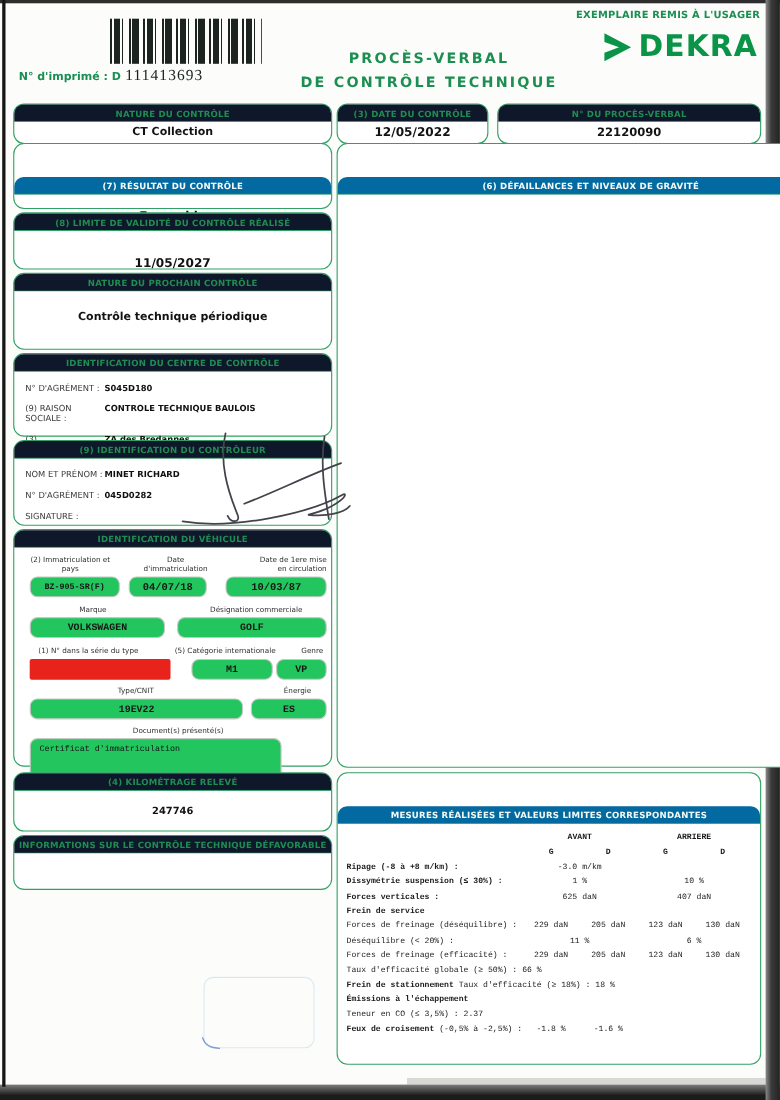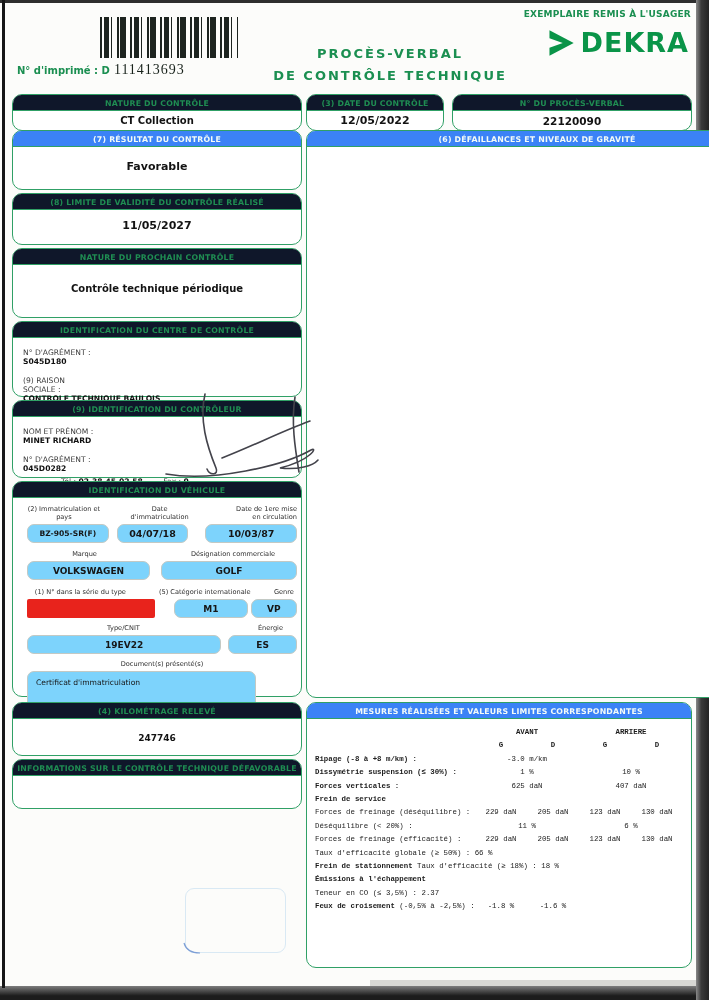--- a/index.html
+++ b/index.html
@@ -24,37 +24,37 @@
   .doc-title .t1 { font-size:13px; letter-spacing:2px; }
   .doc-title .t2 { font-size:13px; letter-spacing:2px; margin-top:7px; }
   .copy-label { position:absolute; right:18px; top:9px; font-size:9px; font-weight:700; color:#1b8f51; letter-spacing:.2px;margin-left:34px; }
   .dekra { position:absolute; right:20px; top:27px; display:flex; align-items:center; gap:5px; }
   .dekra .word { font-size:27px; font-weight:800; color:#0a9448; letter-spacing:1px; }
 
   
   .sbox { position:absolute; border:1.4px solid #30a066; border-radius:10px; background:#fff; }
   .hdr { background:#0f172a; border-bottom:1.3px solid #30a066; border-radius:8.5px 8.5px 0 0;
          color:#1f8d52; font-weight:700; font-size:7.8px; text-align:center; padding:3.5px 2px 2.5px; letter-spacing:.2px; }
-  .hdr.solid { background:#3b82f6; color:#f4fbf7; }
+  .hdr.solid { background:#0369a1; color:#f4fbf7;margin-top:30px; }
   .cval { text-align:center; font-weight:700; color:#131313; }
 
   
   .kvwrap { padding:10px 0 0 10px; }
-  .kvrow { display:flex; font-size:7.6px; margin-bottom:10px;flex-direction:column; }
+  .kvrow { display:flex; font-size:7.6px; margin-bottom:10px; }
   .kvl { width:72px; color:#3c3c3c; }
   .kvv { font-weight:700; color:#101010; }
   .cityline { font-size:7.6px; font-weight:700; color:#101010; margin:16px 0 0 82px; }
   .telline { font-size:7.6px; color:#3c3c3c; margin:12px 0 0 48px; }
   .telline b { color:#101010; margin-right:18px; }
 
   
   .veh-body { position:relative; padding:5px 4px 0 14px; }
   .vlabels { display:flex; font-size:6.6px; color:#2e2e2e; align-items:flex-end;gap:17px; }
-  .vbox { border:1px solid #c3c9c4; border-radius:7px; background:#7dd3fc; text-align:center;
-          font-weight:600; color:#161616; height:19px; line-height:18px; }
+  .vbox { border:1px solid #c3c9c4; border-radius:7px; background:#22c55e; text-align:center;
+          font-weight:600; color:#161616; height:19px; line-height:18px;font-family:Liberation Mono, monospace; }
   .vrow { display:flex; }
   .redact { background:#e8231c; height:19px; border-radius:2px; }
 
   
   .mwrap { padding:7px 6px 0 8px;font-family:Liberation Mono, monospace; }
   .mrow { display:grid; grid-template-columns:160px 52px 52px 52px 52px; font-size:7.4px; line-height:13.4px; color:#1b1b1b; }
   .mlab { grid-column:1; white-space:nowrap; }
   .mfull { grid-column:1 / 6; }
   .mbold, .mrow b { font-weight:700; }
   .cellv { text-align:center; }
@@ -106,21 +106,21 @@
     <div class="cval" style="font-size:10.5px; padding-top:4px;">22120090</div>
   </div>
 
   <div class="sbox" style="left:12px; top:130px; width:290px; height:60px;">
     <div class="hdr solid">(7) RÉSULTAT DU CONTRÔLE</div>
     <div class="cval" style="font-size:11px; padding-top:13px;">Favorable</div>
   </div>
 
   <div class="sbox" style="left:12px; top:193px; width:290px; height:52px;">
     <div class="hdr">(8) LIMITE DE VALIDITÉ DU CONTRÔLE RÉALISÉ</div>
-    <div class="cval" style="font-size:11px; padding-top:9px;">11/05/2027</div>
+    <div class="cval" style="font-size:11px; padding-top:23px;">11/05/2027</div>
   </div>
 
   <div class="sbox" style="left:12px; top:248px; width:290px; height:70px;">
     <div class="hdr">NATURE DU PROCHAIN CONTRÔLE</div>
     <div class="cval" style="font-size:10px; padding-top:18px;">Contrôle technique périodique</div>
   </div>
 
   <div class="sbox" style="left:12px; top:321px; width:290px; height:76px;">
     <div class="hdr">IDENTIFICATION DU CENTRE DE CONTRÔLE</div>
     <div class="kvwrap" id="center-rows">

